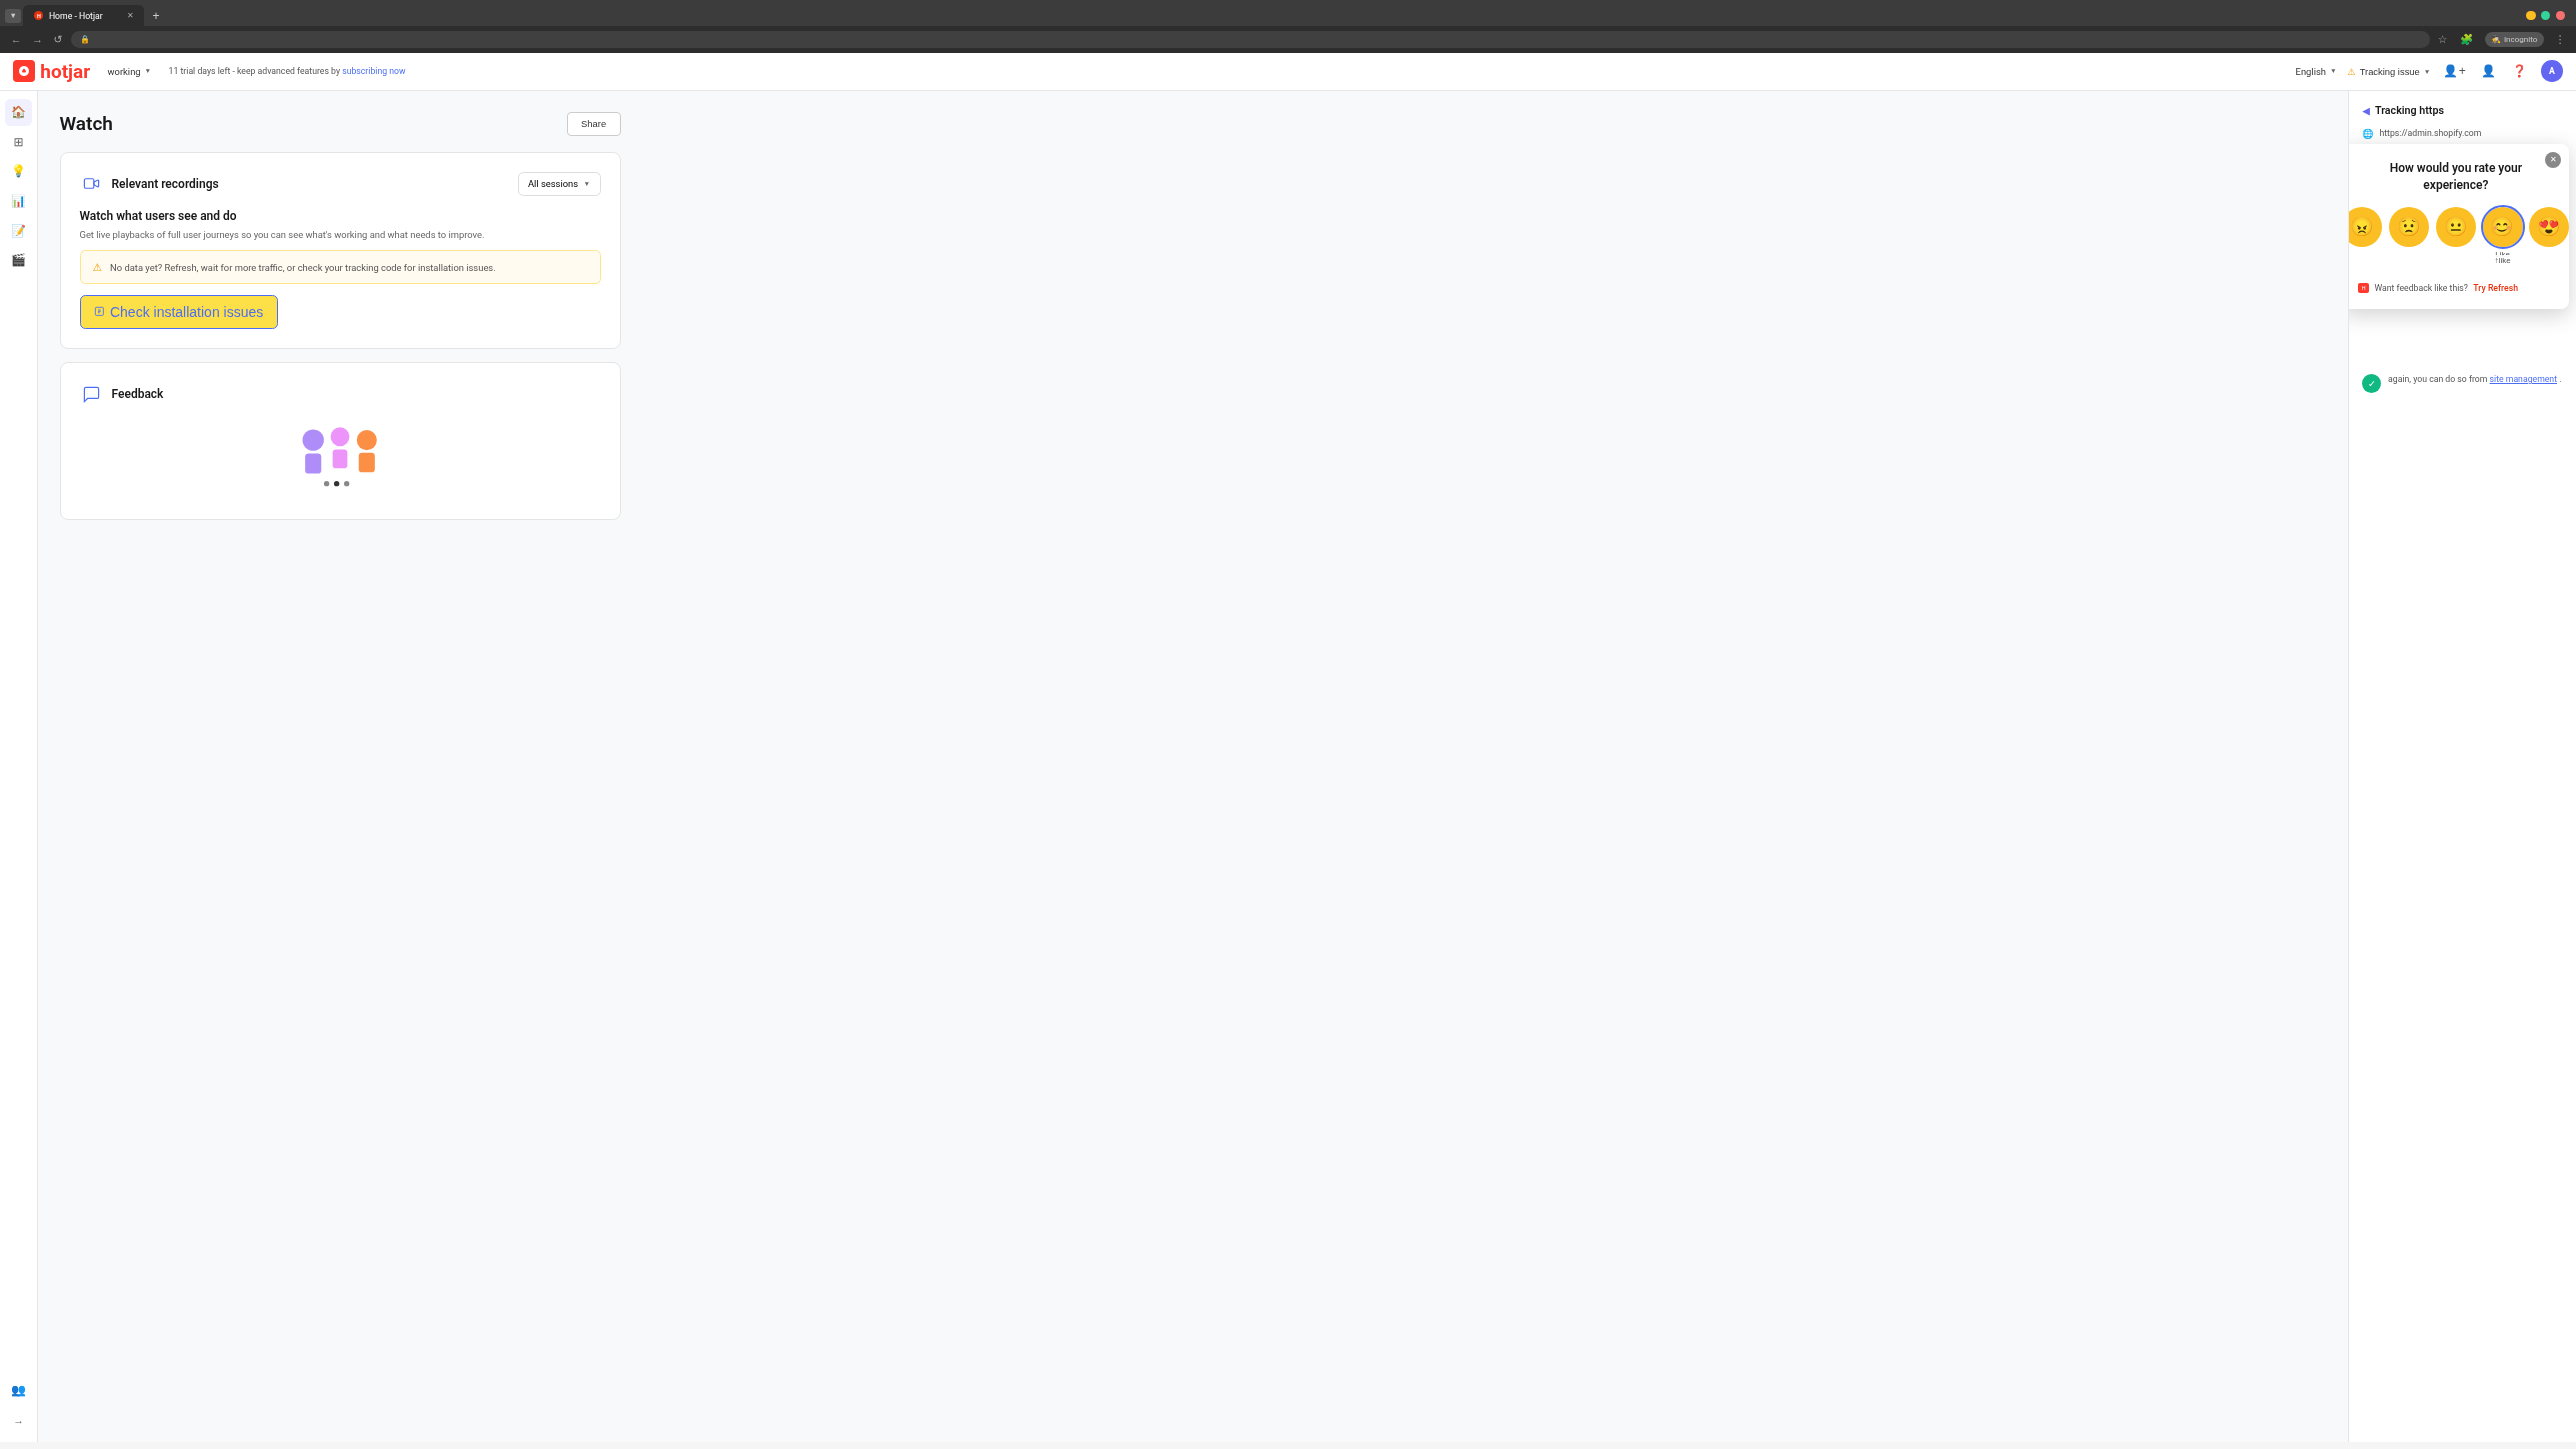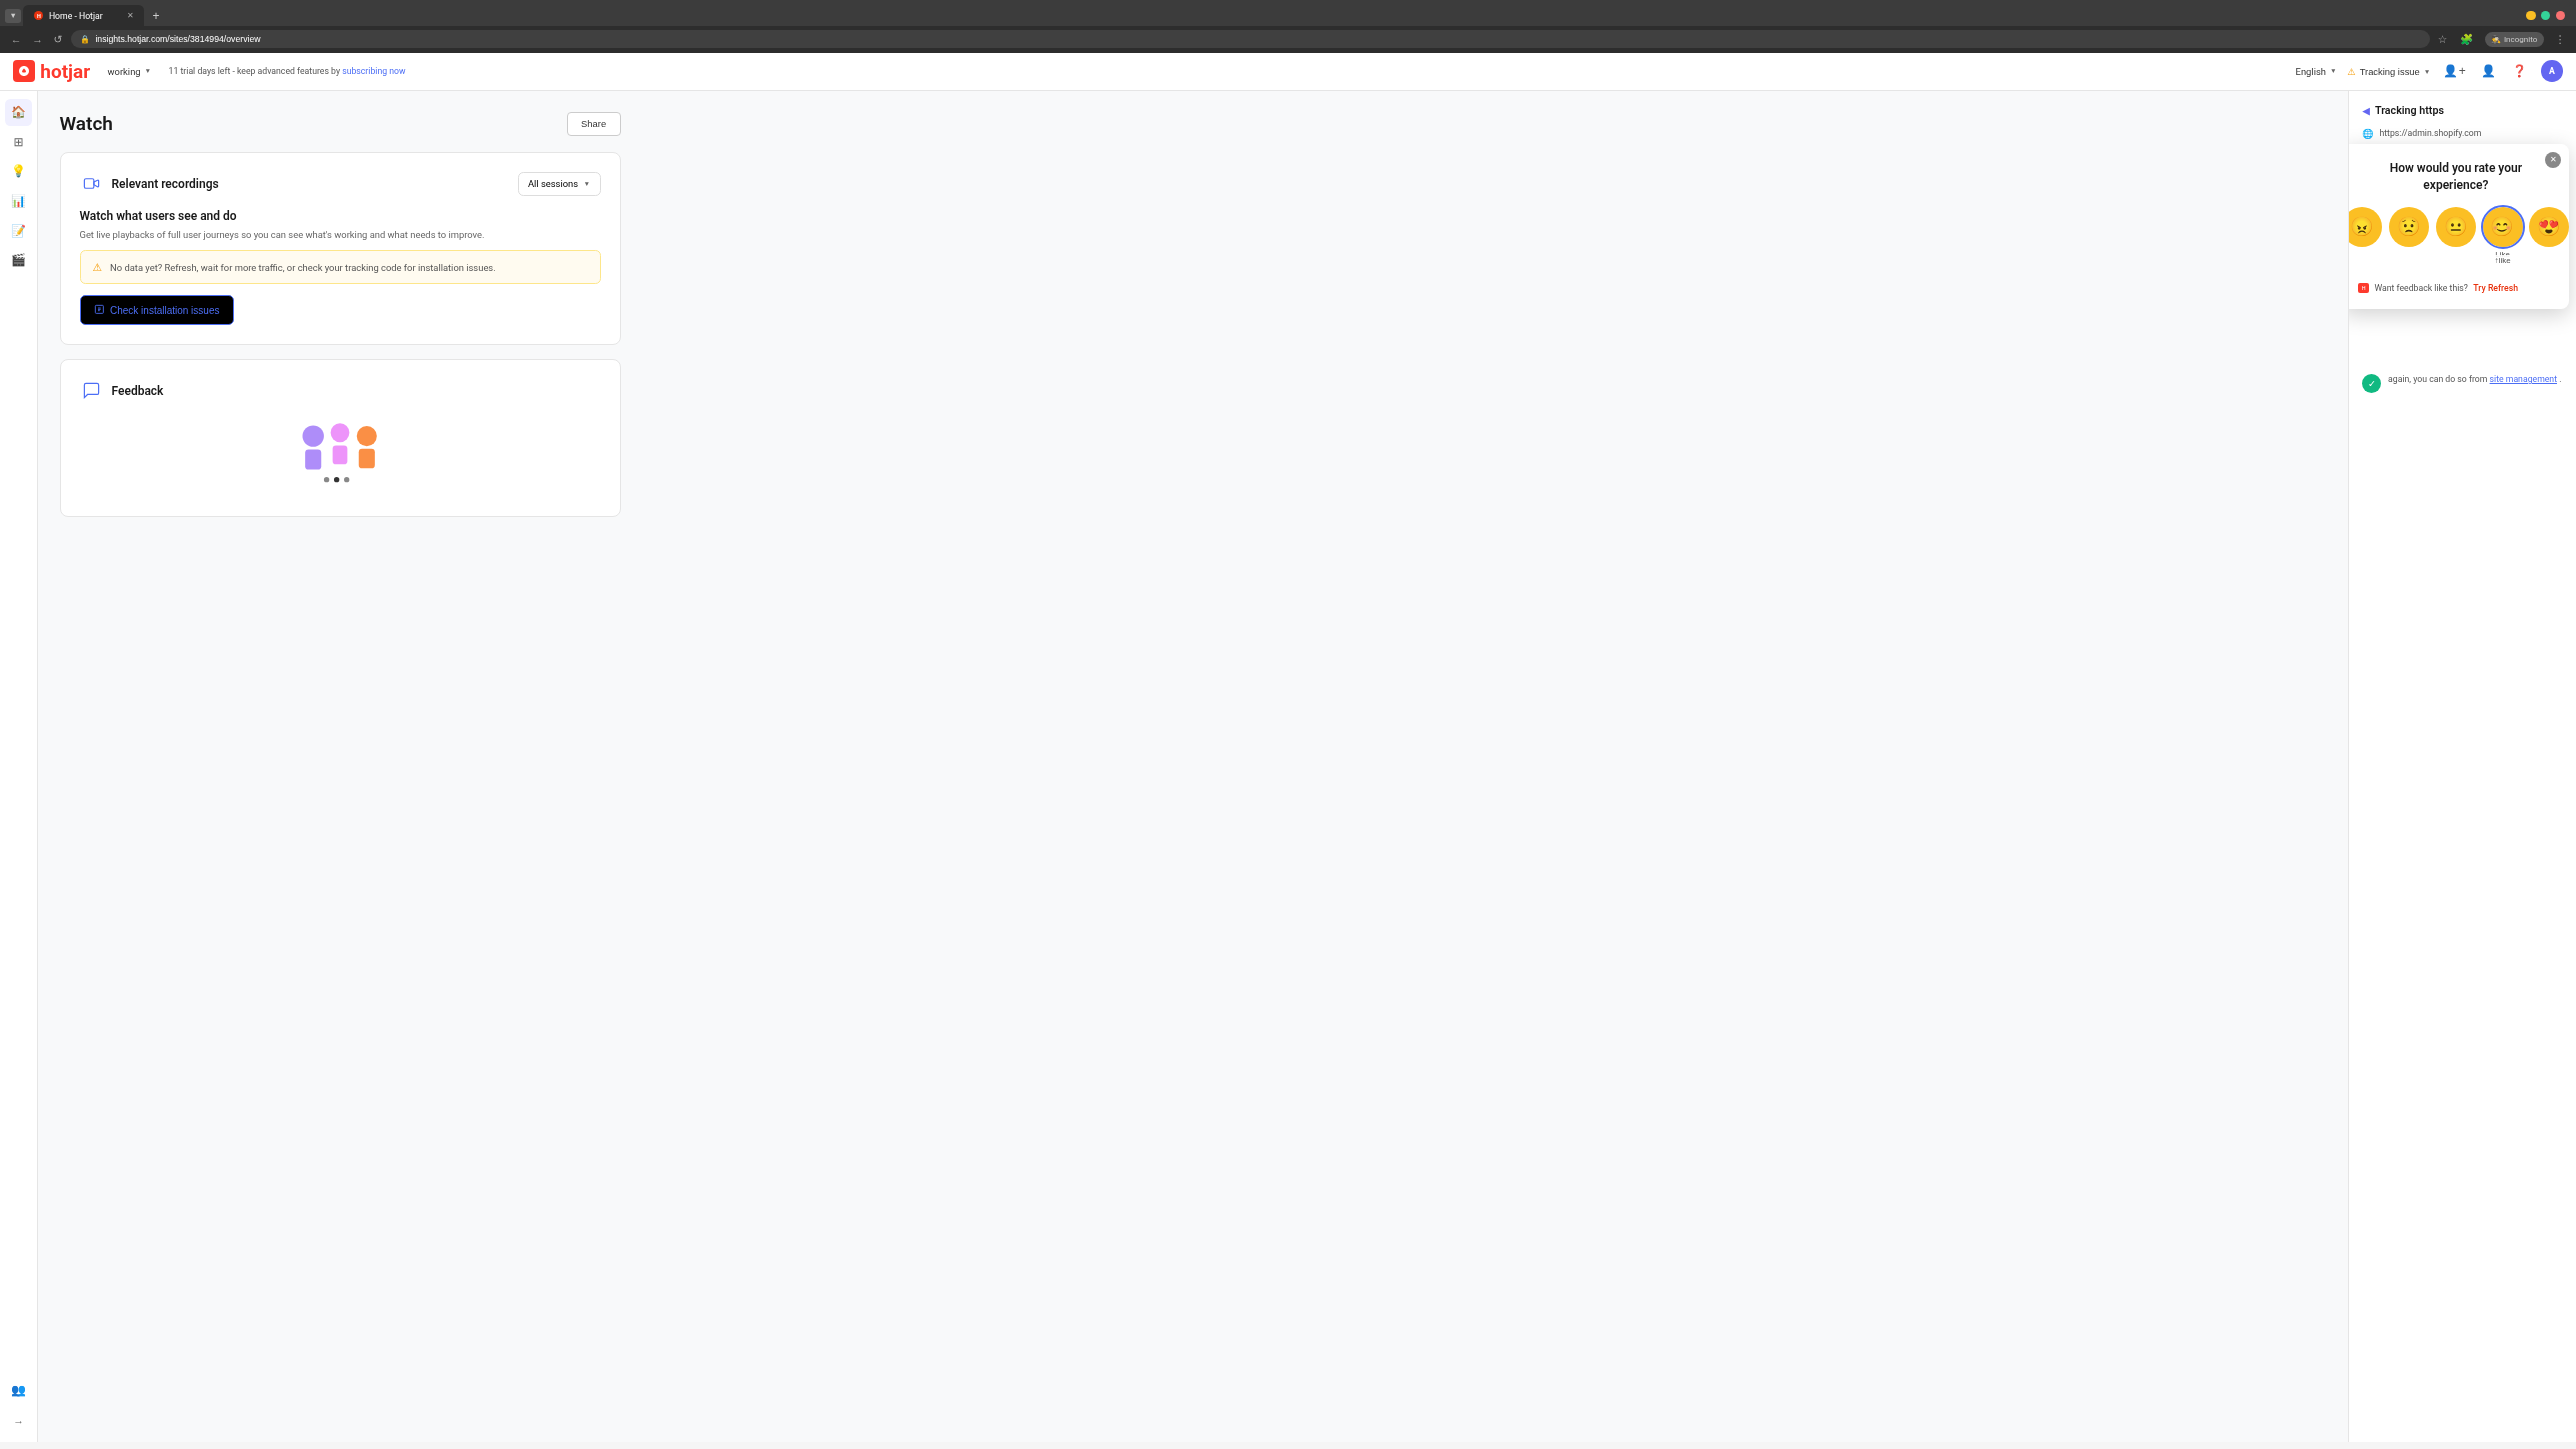--- a/index.html
+++ b/index.html
@@ -71,21 +71,21 @@
     .card-title { font-size: 12px; font-weight: 600; color: #1a1a1a; }
     .session-filter { display: flex; align-items: center; gap: 5.4px; border: 0.7px solid #ddd; border-radius: 5.4px; padding: 5.4px 9.4px; font-size: 9.4px; cursor: pointer; background: #fff; }
 
     .section-title { font-size: 12px; font-weight: 600; color: #1a1a1a; margin-bottom: 5.4px; }
     .section-desc { font-size: 9.4px; color: #666; margin-bottom: 10.7px; }
 
     .no-data-banner { display: flex; align-items: center; gap: 8px; background: #fffbf0; border: 0.7px solid #fde68a; border-radius: 5.4px; padding: 9.4px 12px; margin-bottom: 10.7px; }
     .no-data-icon { color: #f59e0b; font-size: 10.7px; }
     .no-data-text { font-size: 9.4px; color: #555; }
 
-    .check-install-btn { display: flex; align-items: center; gap: 5.4px; border: 1px solid #4c6ef5; border-radius: 5.4px; padding: 8px 13.4px; font-size: 10px; color: #4c6ef5; background: #000000; cursor: pointer; }
+    .check-install-btn { display: flex; align-items: center; gap: 5.4px; border: 1px solid #4c6ef5; border-radius: 5.4px; padding: 8px 13.4px; font-size: 14px; color: #4c6ef5; background: #fde047; cursor: pointer; }
 
     
     .right-panel { width: 228px; background: #fff; border-left: 0.7px solid #e5e5e5; overflow-y: auto; padding: 13.4px; flex-shrink: 0; position: relative; }
     .tracking-status-header { display: flex; align-items: center; gap: 5.4px; font-size: 10.7px; font-weight: 600; color: #1a1a1a; margin-bottom: 10.7px; }
     .tracking-status-icon { color: #6366f1; font-size: 9.4px; }
     .tracking-url { display: flex; align-items: center; gap: 5.4px; font-size: 8.7px; color: #555; margin-bottom: 9.4px; }
     .globe-icon { font-size: 9.4px; color: #666; }
 
     .warning-banner { display: flex; align-items: flex-start; gap: 6.7px; background: #fffbf0; border: 0.7px solid #fde68a; border-radius: 5.4px; padding: 8px 9.4px; font-size: 8.7px; color: #555; }
 
@@ -132,21 +132,20 @@
       <button class="win-btn win-max"></button>
       <button class="win-btn win-close"></button>
     </div>
   </div>
   <div class="address-bar-row">
     <button class="nav-btn">←</button>
     <button class="nav-btn">→</button>
     <button class="nav-btn">↺</button>
     <div class="address-bar">
       <span class="lock-icon">🔒</span>
-      <input class="address-bar-input" readonly="" value="insights.hotjar.com/sites/3814994/overview" style="">
     </div>
     <div class="toolbar-icons">
       <button class="toolbar-icon-btn">☆</button>
       <button class="toolbar-icon-btn">🧩</button>
       <div class="incognito-badge">
         <span>🕵️</span>
         <span>Incognito</span>
       </div>
       <button class="toolbar-icon-btn">⋮</button>
     </div>

